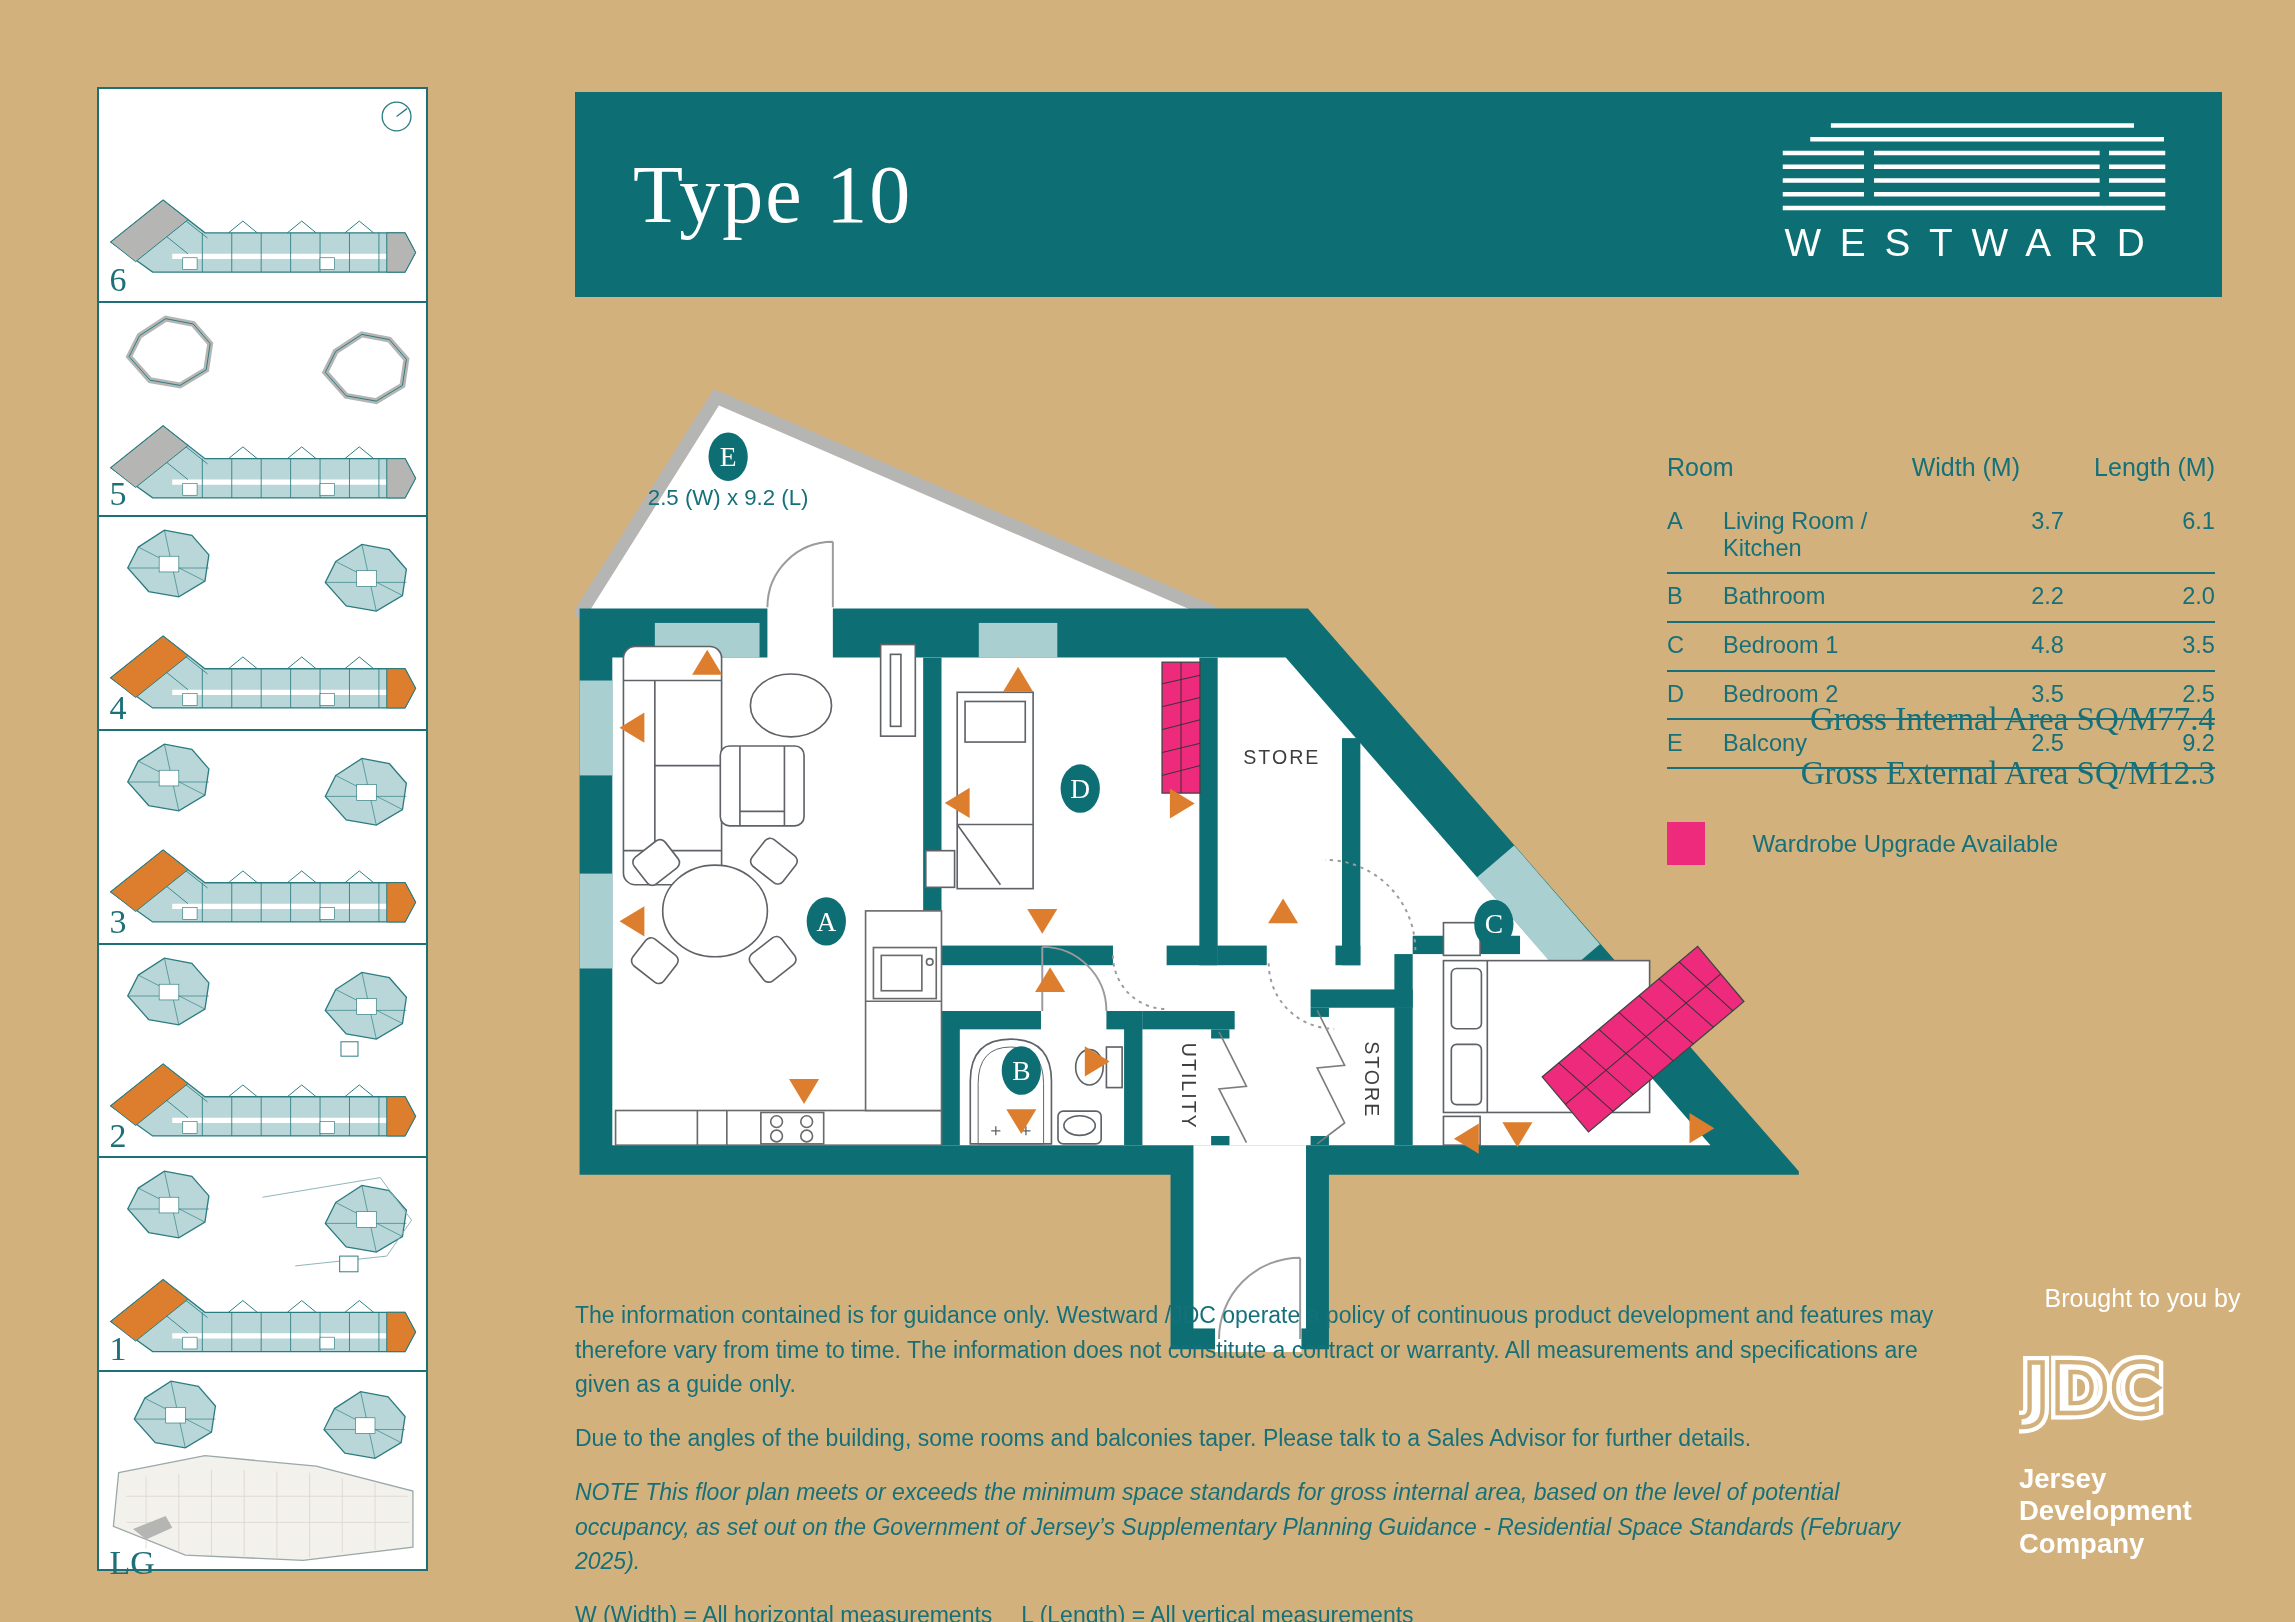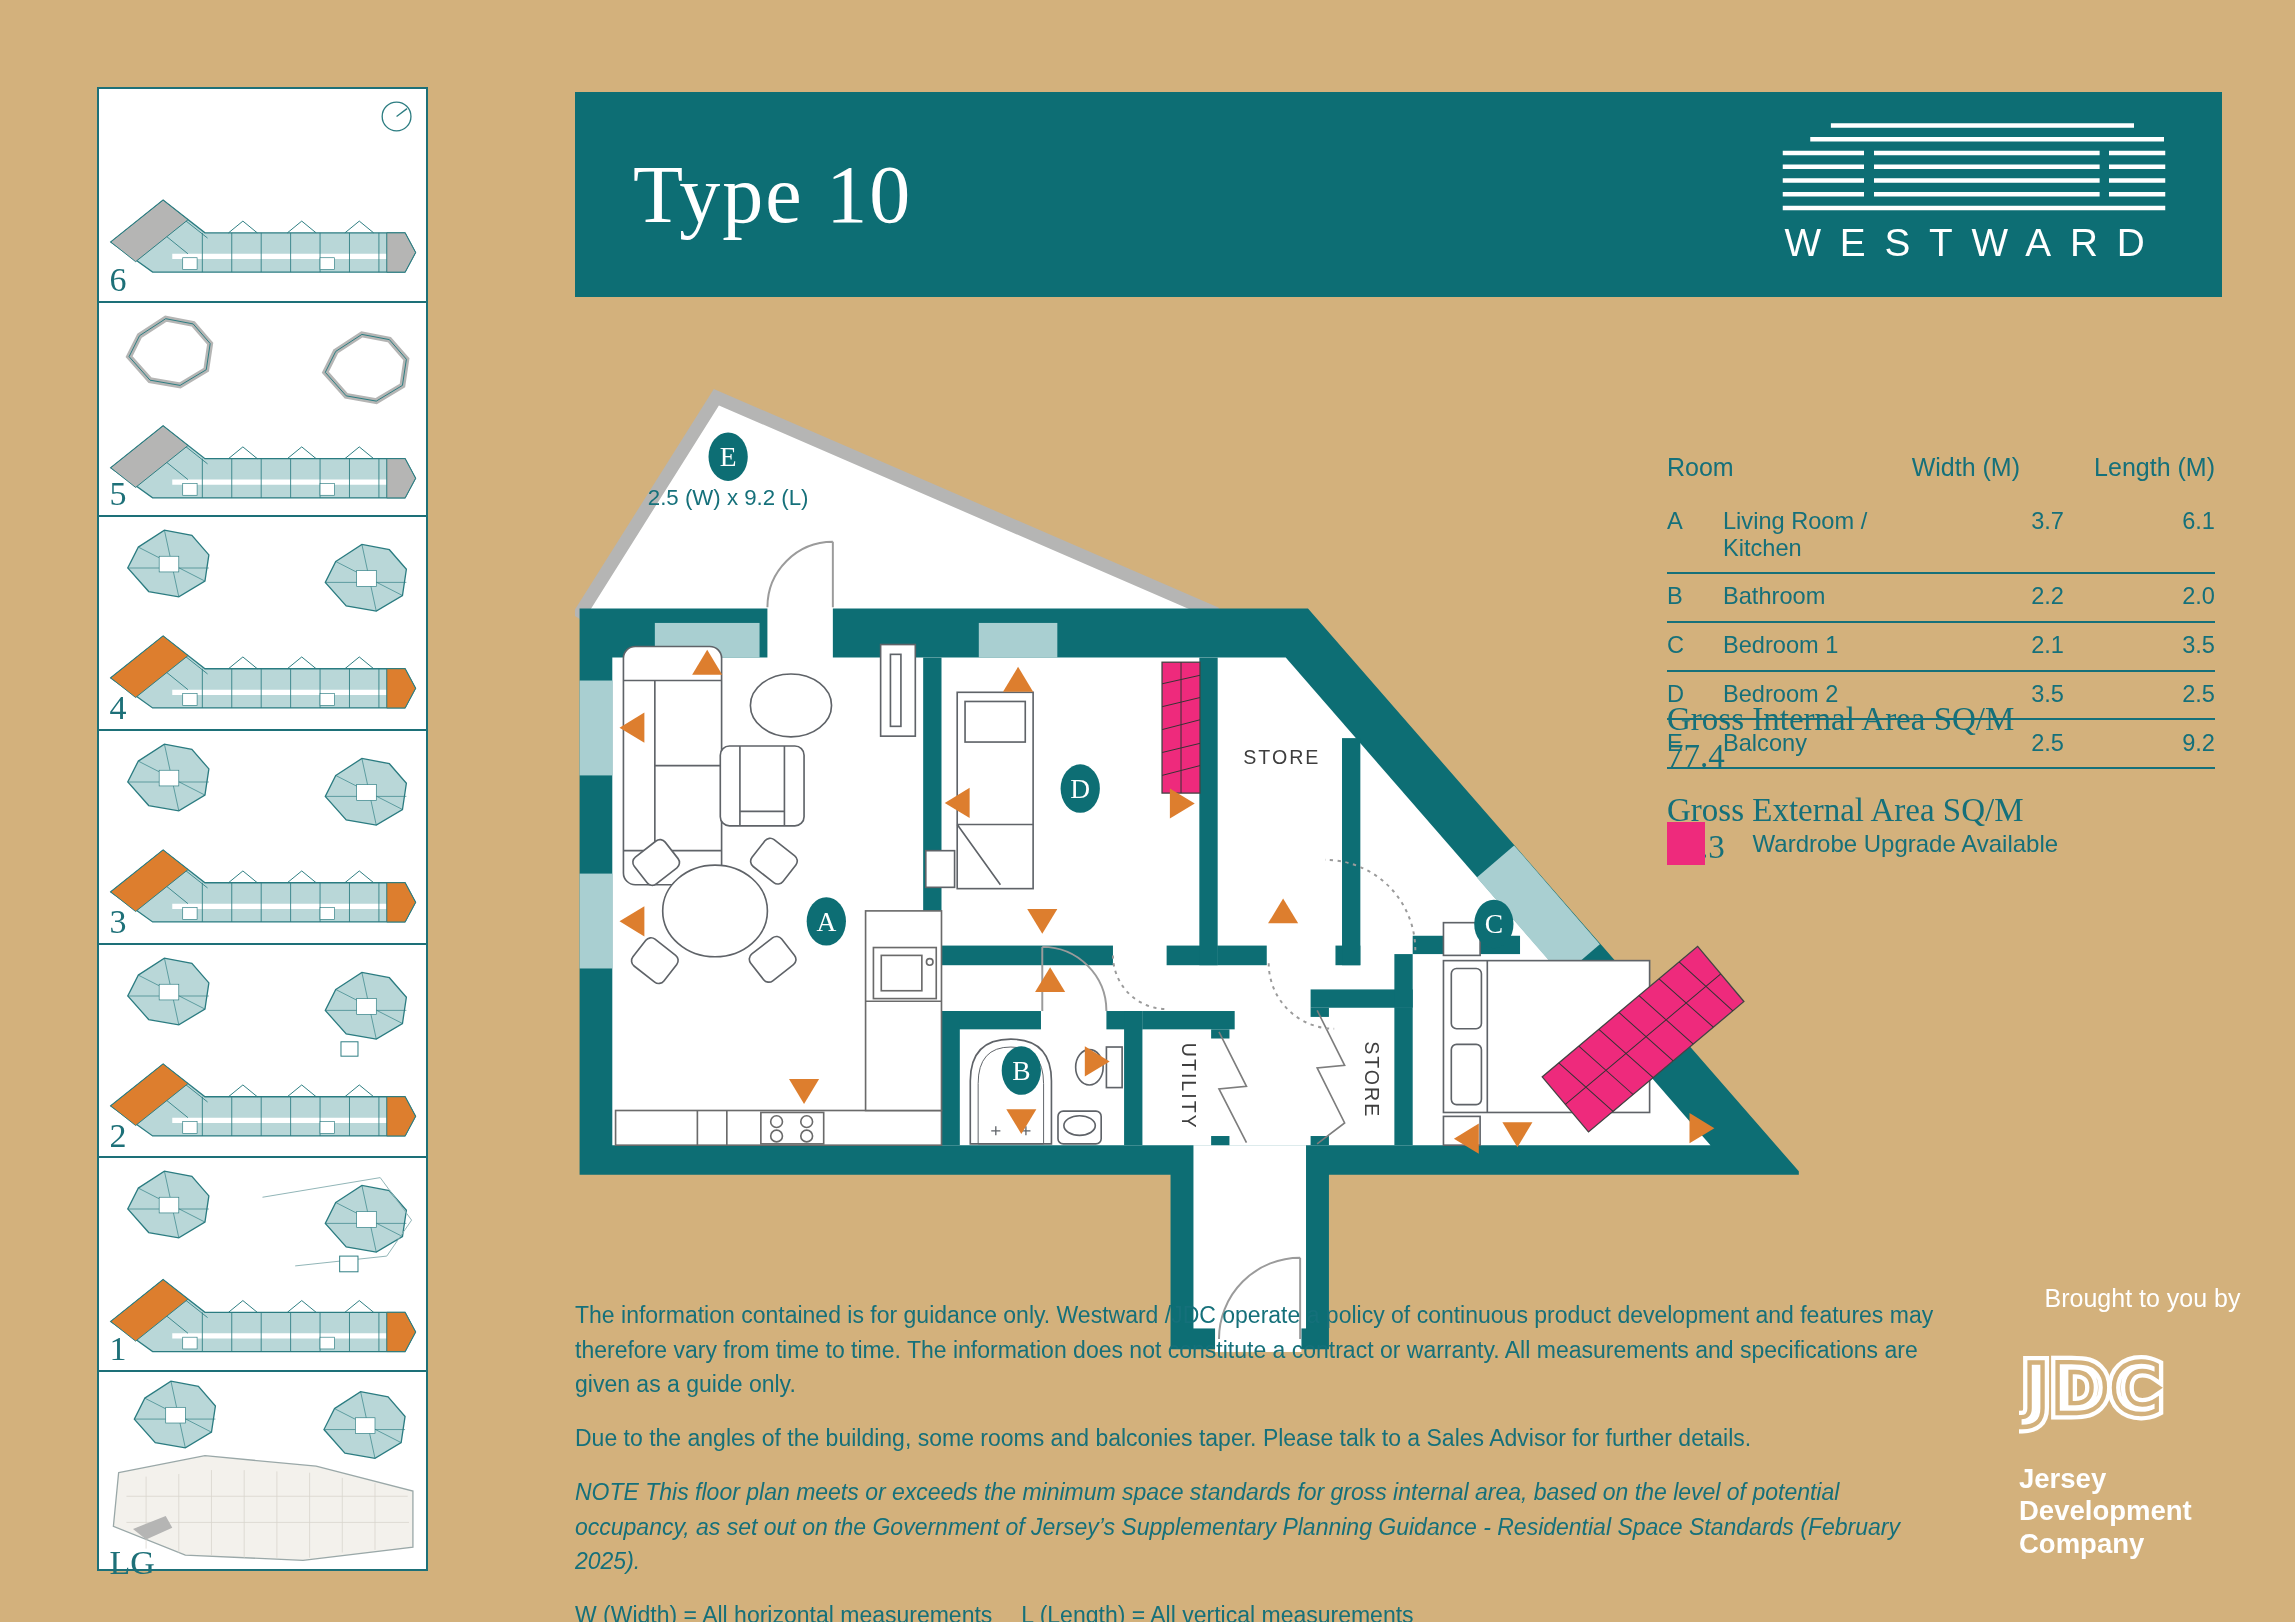--- a/index.html
+++ b/index.html
@@ -19,21 +19,21 @@
   #brand-logo{position:absolute;right:38px;top:18.3px;width:425px;height:171px;}
 
   
   #room-table{left:1667px;top:450px;width:548px;color:#15707a;}
   .tbl-head{display:grid;grid-template-columns:56px 1fr 118px 151px;font-size:25px;padding:2.6px 0 17px 0;gap:44px;}
   .tbl-row{display:grid;grid-template-columns:56px 1fr 118px 151px;font-size:23.6px;padding:9.2px 0 10.5px 0;border-bottom:2px solid #15707a;}
   .t-right{text-align:right;}
 
   
   #gross{left:1667px;top:701px;width:548px;color:#15707a;font-family:"Liberation Serif",serif;font-size:33px;}
-  .gross-row{display:flex;justify-content:flex-end;margin-bottom:17px;flex-direction:column;}
+  .gross-row{display:flex;justify-content:flex-end;margin-bottom:17px;}
 
   
   #legend{left:1667px;top:822px;display:flex;align-items:center;gap:28px;}
   #legend .sw{width:38px;height:43px;background:#ee2a7c;}
   #legend .tx{margin-left:19.6px;font-size:24px;color:#15707a;}
 
   
   #disclaimer{left:575px;top:1298px;width:1364px;color:#15707a;font-size:23px;line-height:1.5;}
   #disclaimer p{margin:0 0 19.6px 0;}
   #disclaimer .note{font-style:italic;}
@@ -409,21 +409,21 @@
   </div>
   <div class="tbl-row">
     <div>B</div>
     <div>Bathroom</div>
     <div class="t-right">2.2</div>
     <div class="t-right">2.0</div>
   </div>
   <div class="tbl-row">
     <div>C</div>
     <div>Bedroom 1</div>
-    <div class="t-right">2.1</div>
+    <div class="t-right">4.8</div>
     <div class="t-right">3.5</div>
   </div>
   <div class="tbl-row">
     <div>D</div>
     <div>Bedroom 2</div>
     <div class="t-right">3.5</div>
     <div class="t-right">2.5</div>
   </div>
   <div class="tbl-row">
     <div>E</div>

